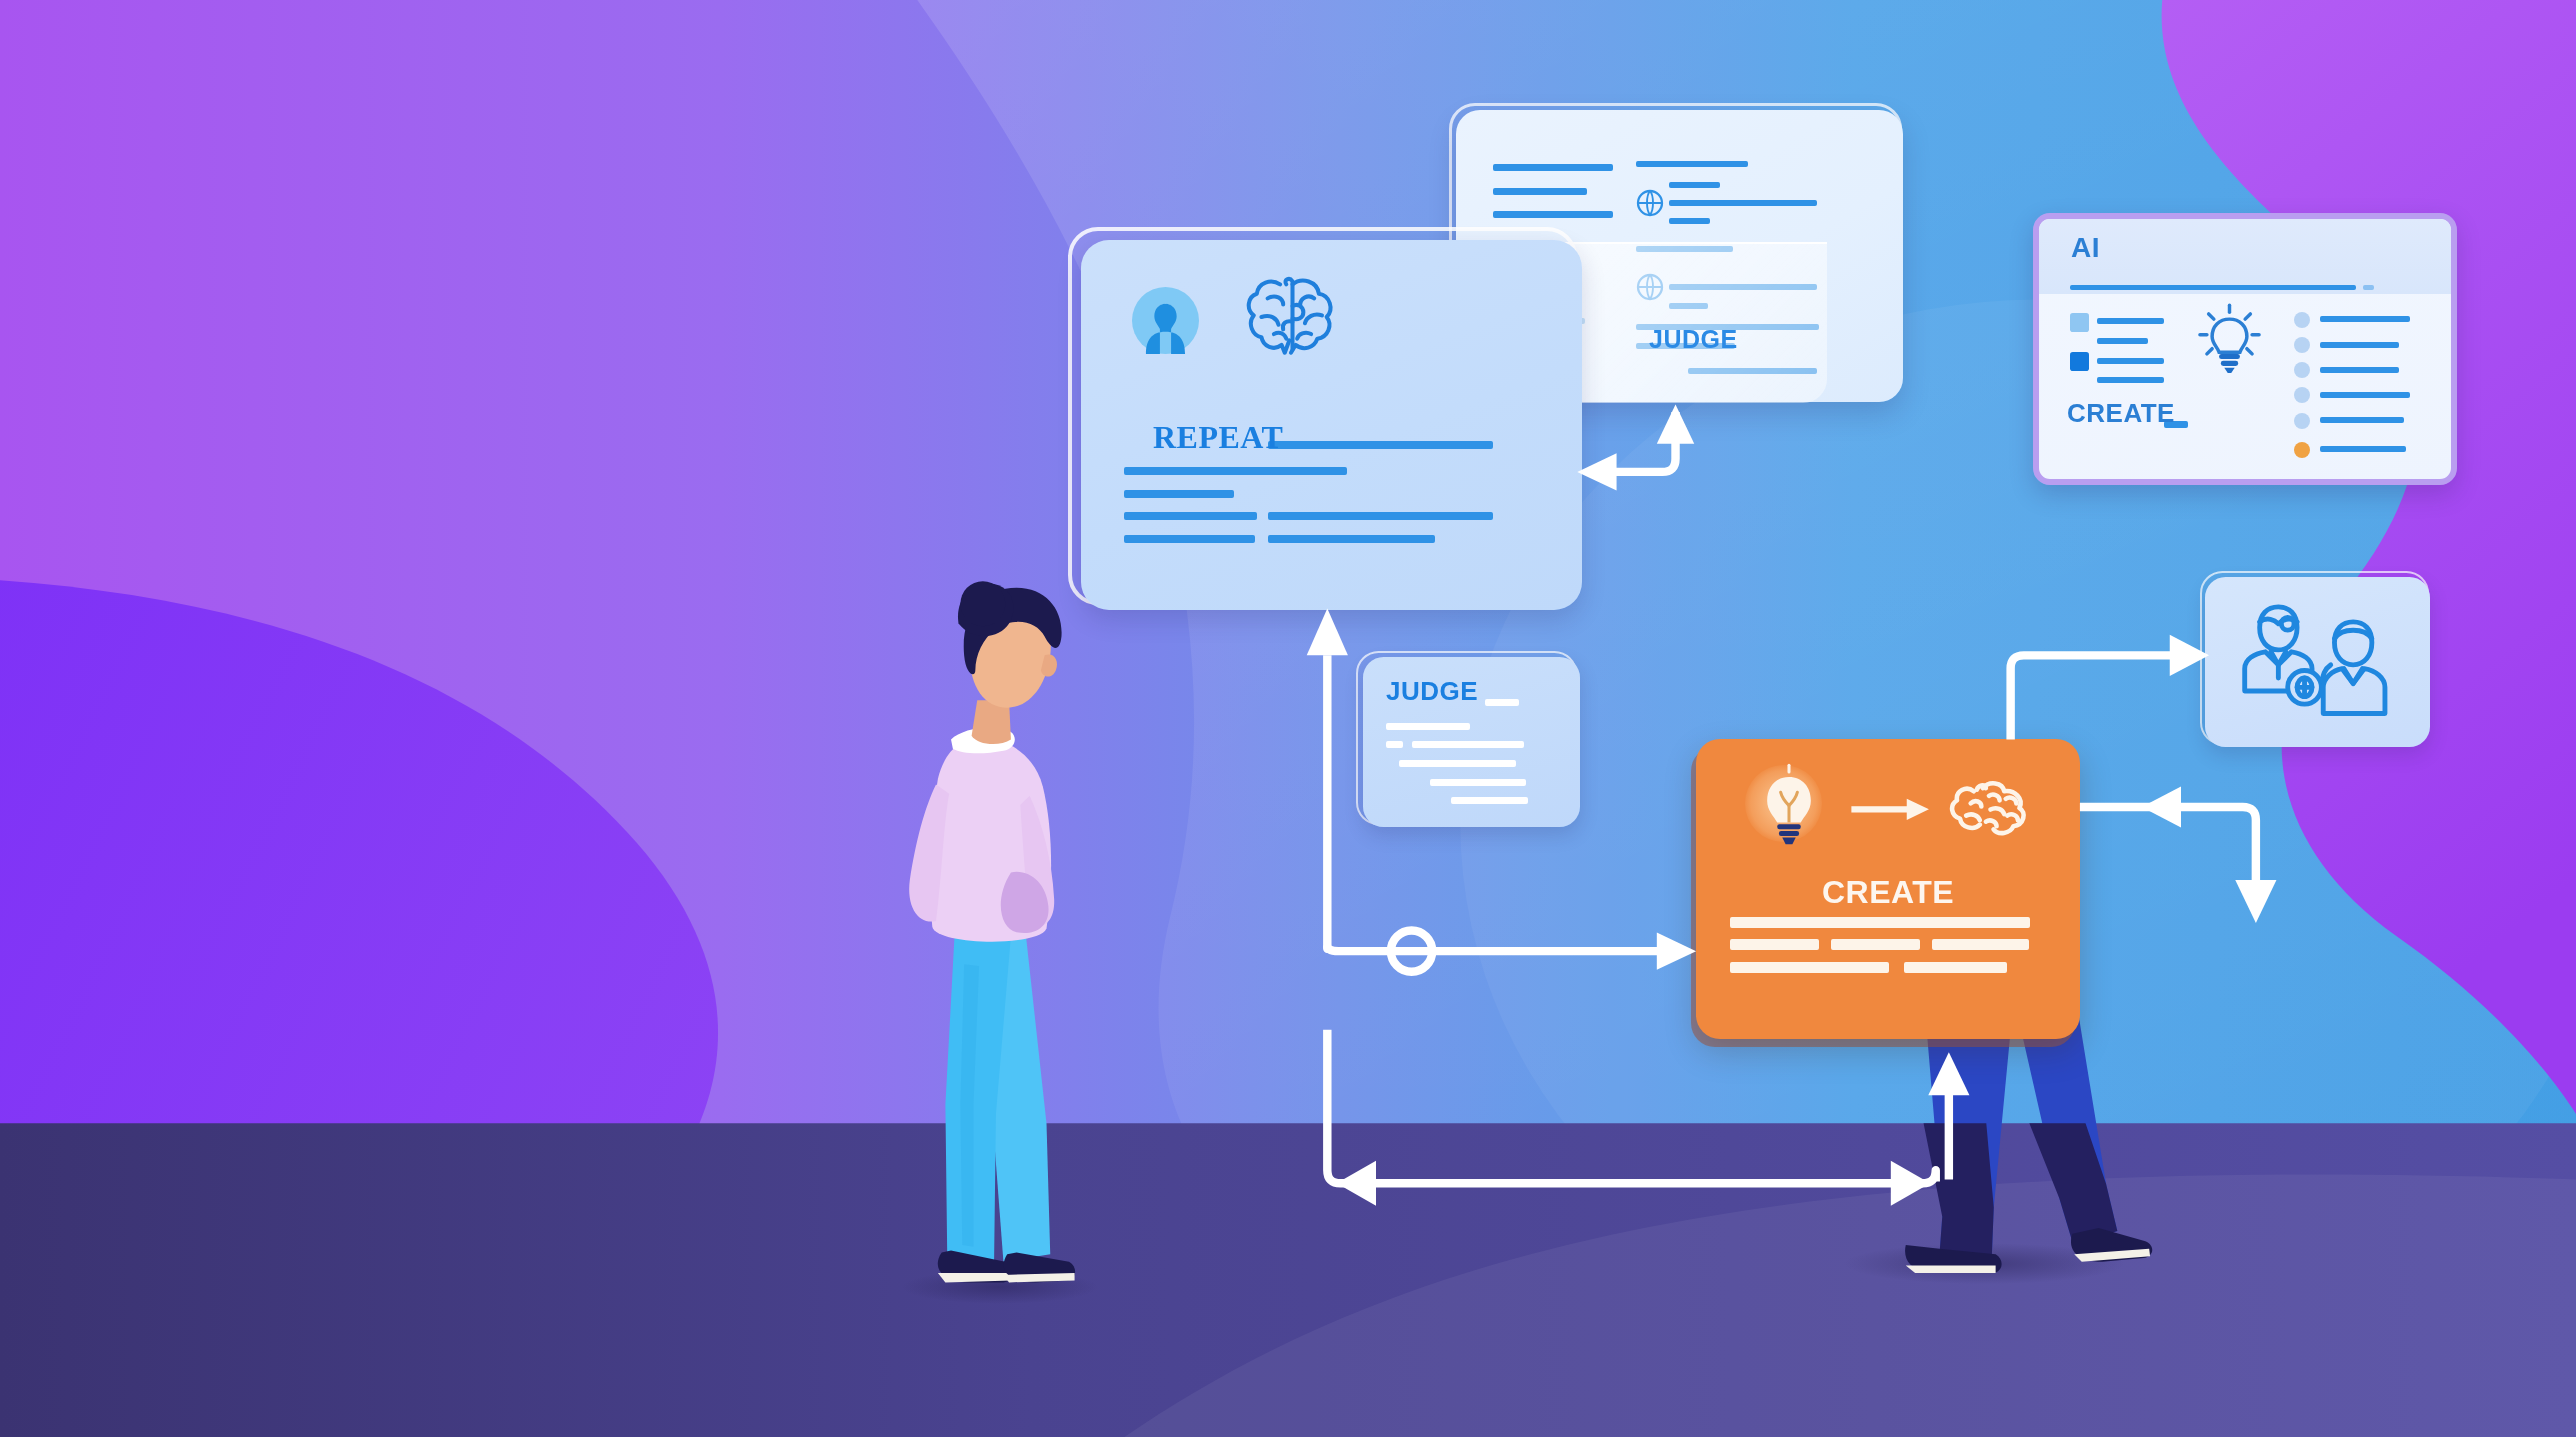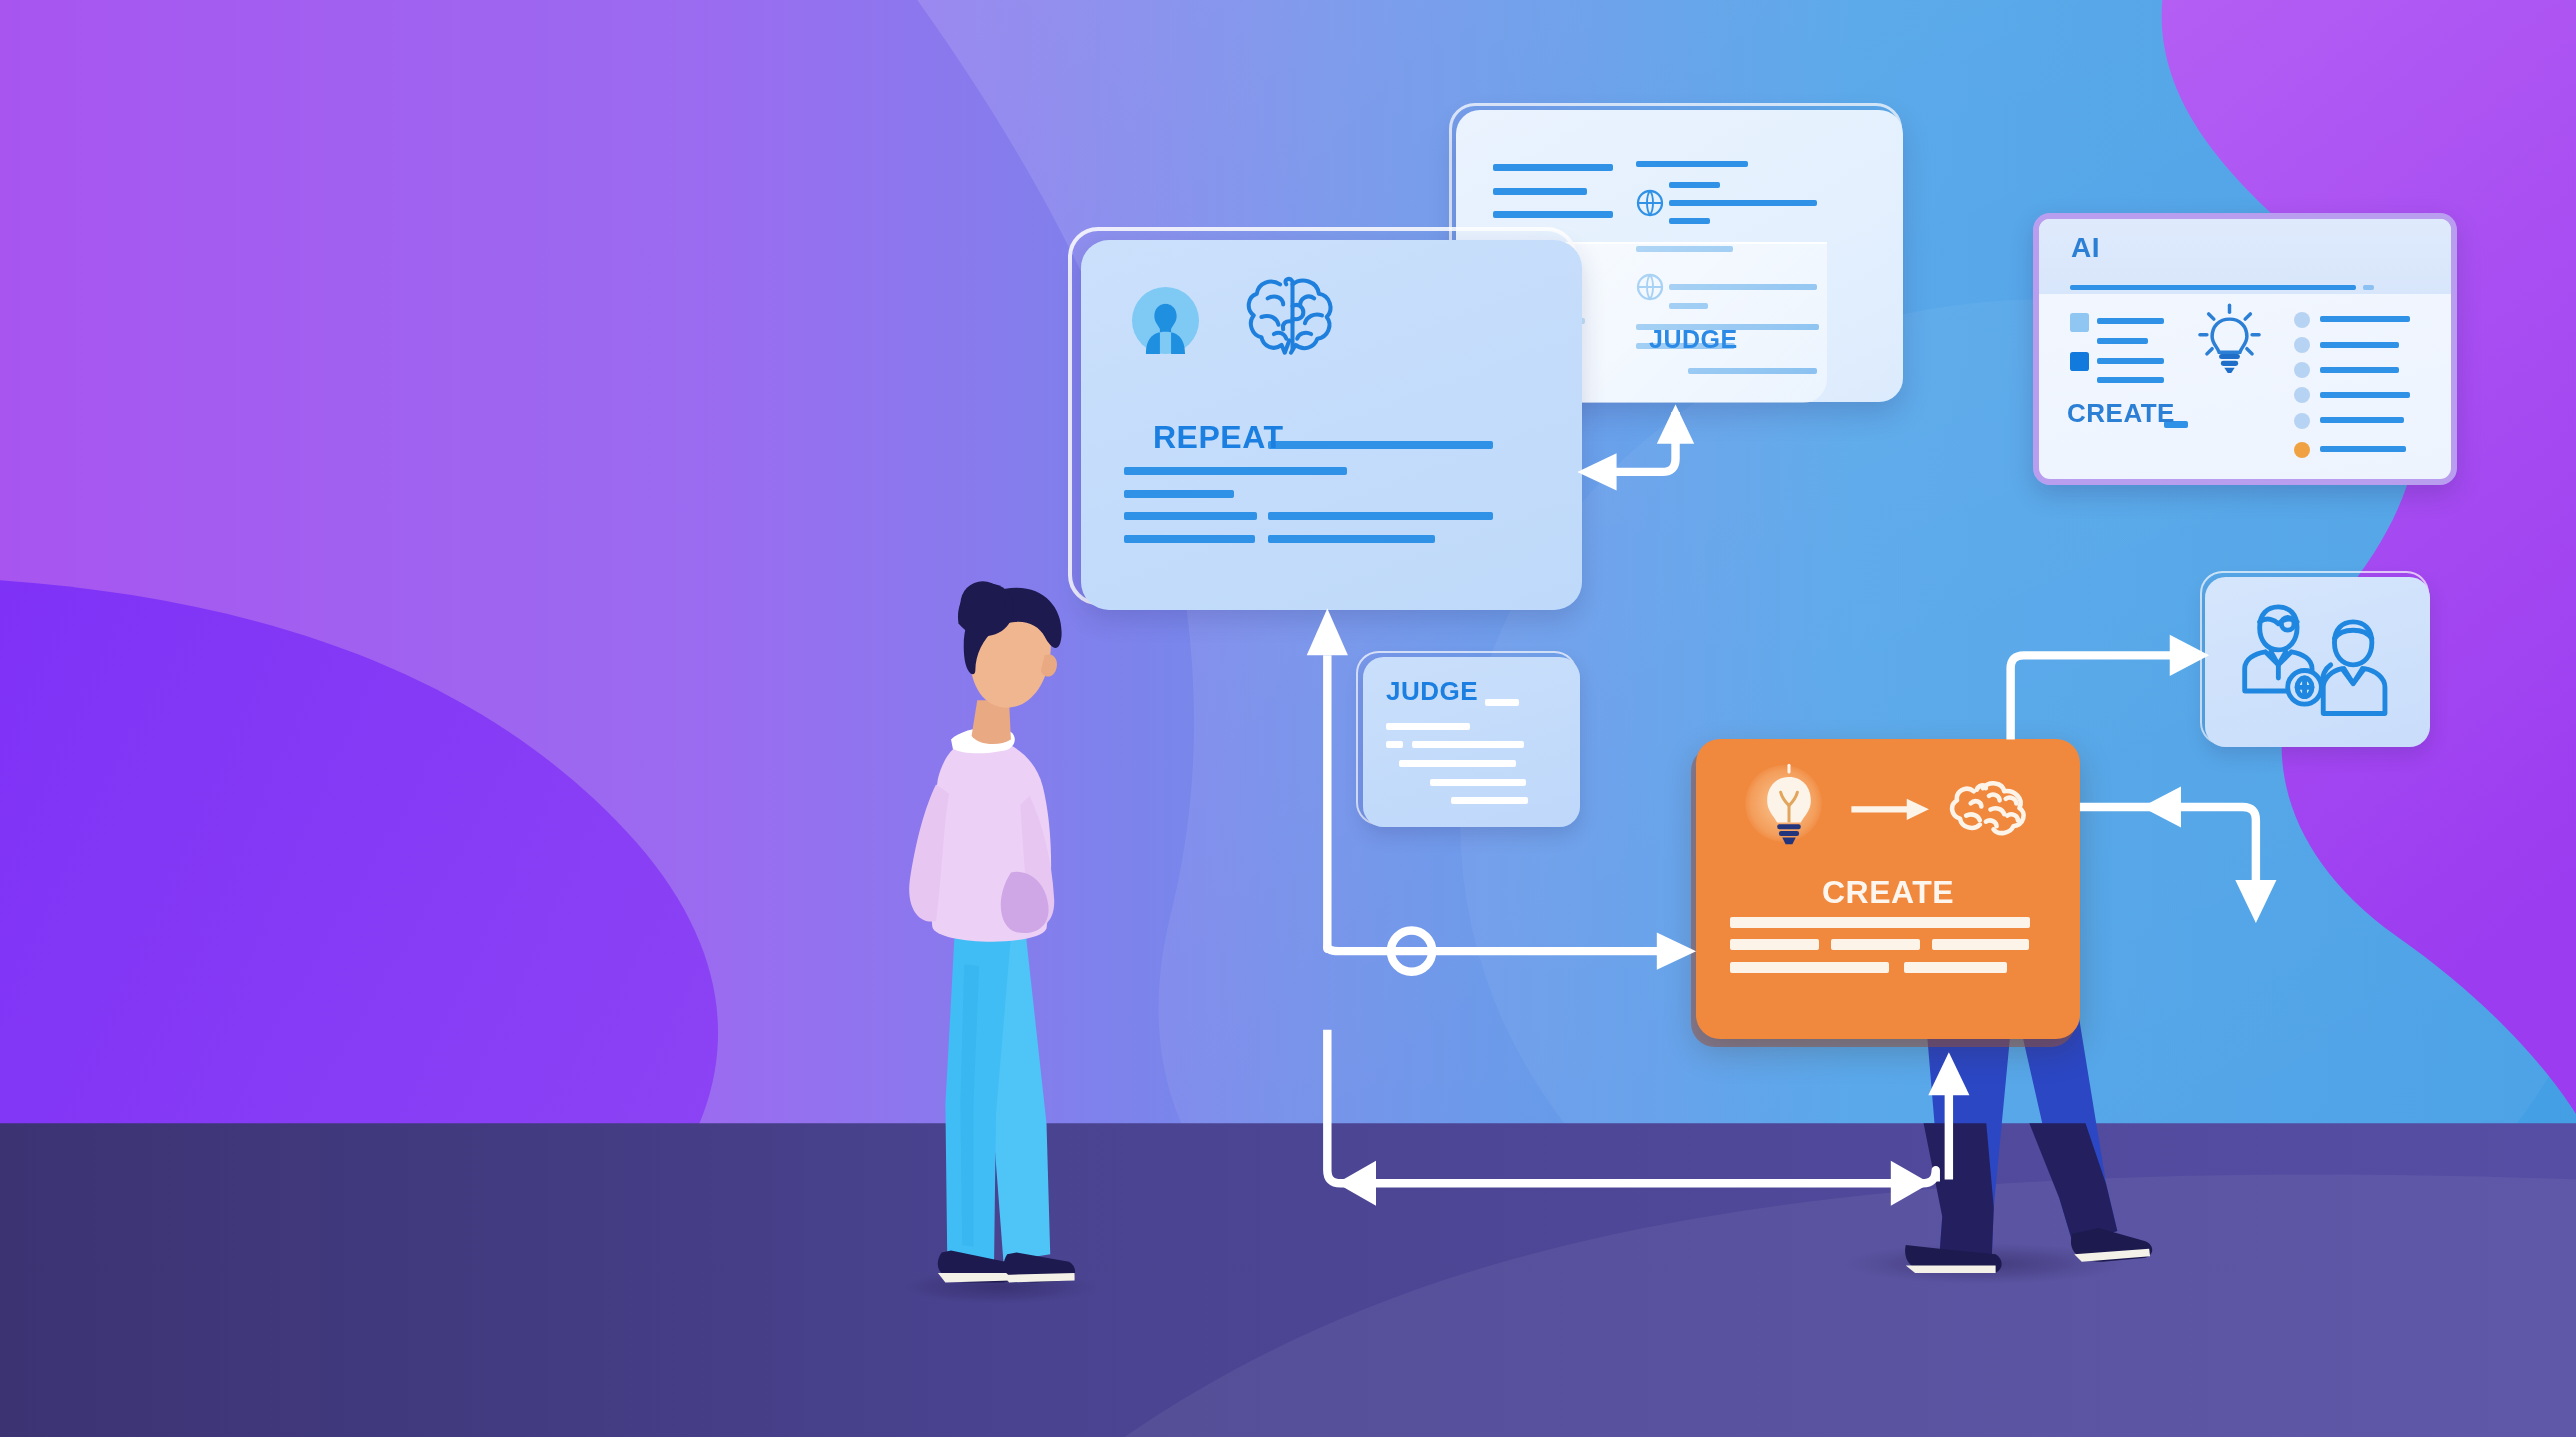--- a/index.html
+++ b/index.html
@@ -87,21 +87,21 @@
     border-radius:24px;
     box-shadow:0 13px 32px rgba(60,30,10,.22);
   }
   .card-create-shadow{
     left:1691px;top:747px;width:384px;height:300px;
     background:rgba(160,90,70,.55);border-radius:24px;
   }
 
   
   .lbl{position:absolute;font-weight:700;letter-spacing:0.5px;}
-  .lbl-repeat{left:1153px;top:419px;font-size:32px;color:#1a7fe0;}
+  .lbl-repeat{left:1153px;top:419px;font-size:32px;color:#1a7fe0;font-family:Liberation Serif, serif;}
   .lbl-judge-top{left:1649px;top:325px;font-size:25px;color:#2b8ae5;}
   .lbl-judge-small{left:1386px;top:676px;font-size:26px;color:#1a7fe0;}
   .lbl-ai{left:2071px;top:232px;font-size:28px;color:#2b7fd4;}
   .lbl-ai-create{left:2067px;top:398px;font-size:26px;color:#2b7fd4;}
   .lbl-create{left:1822px;top:874px;font-size:32px;color:#fdf6ef;}
 
   
   .bar{position:absolute;border-radius:1.9px;}
   .bar-blue{background:#2f92e6;}
   .bar-white{background:#ffffff;}

